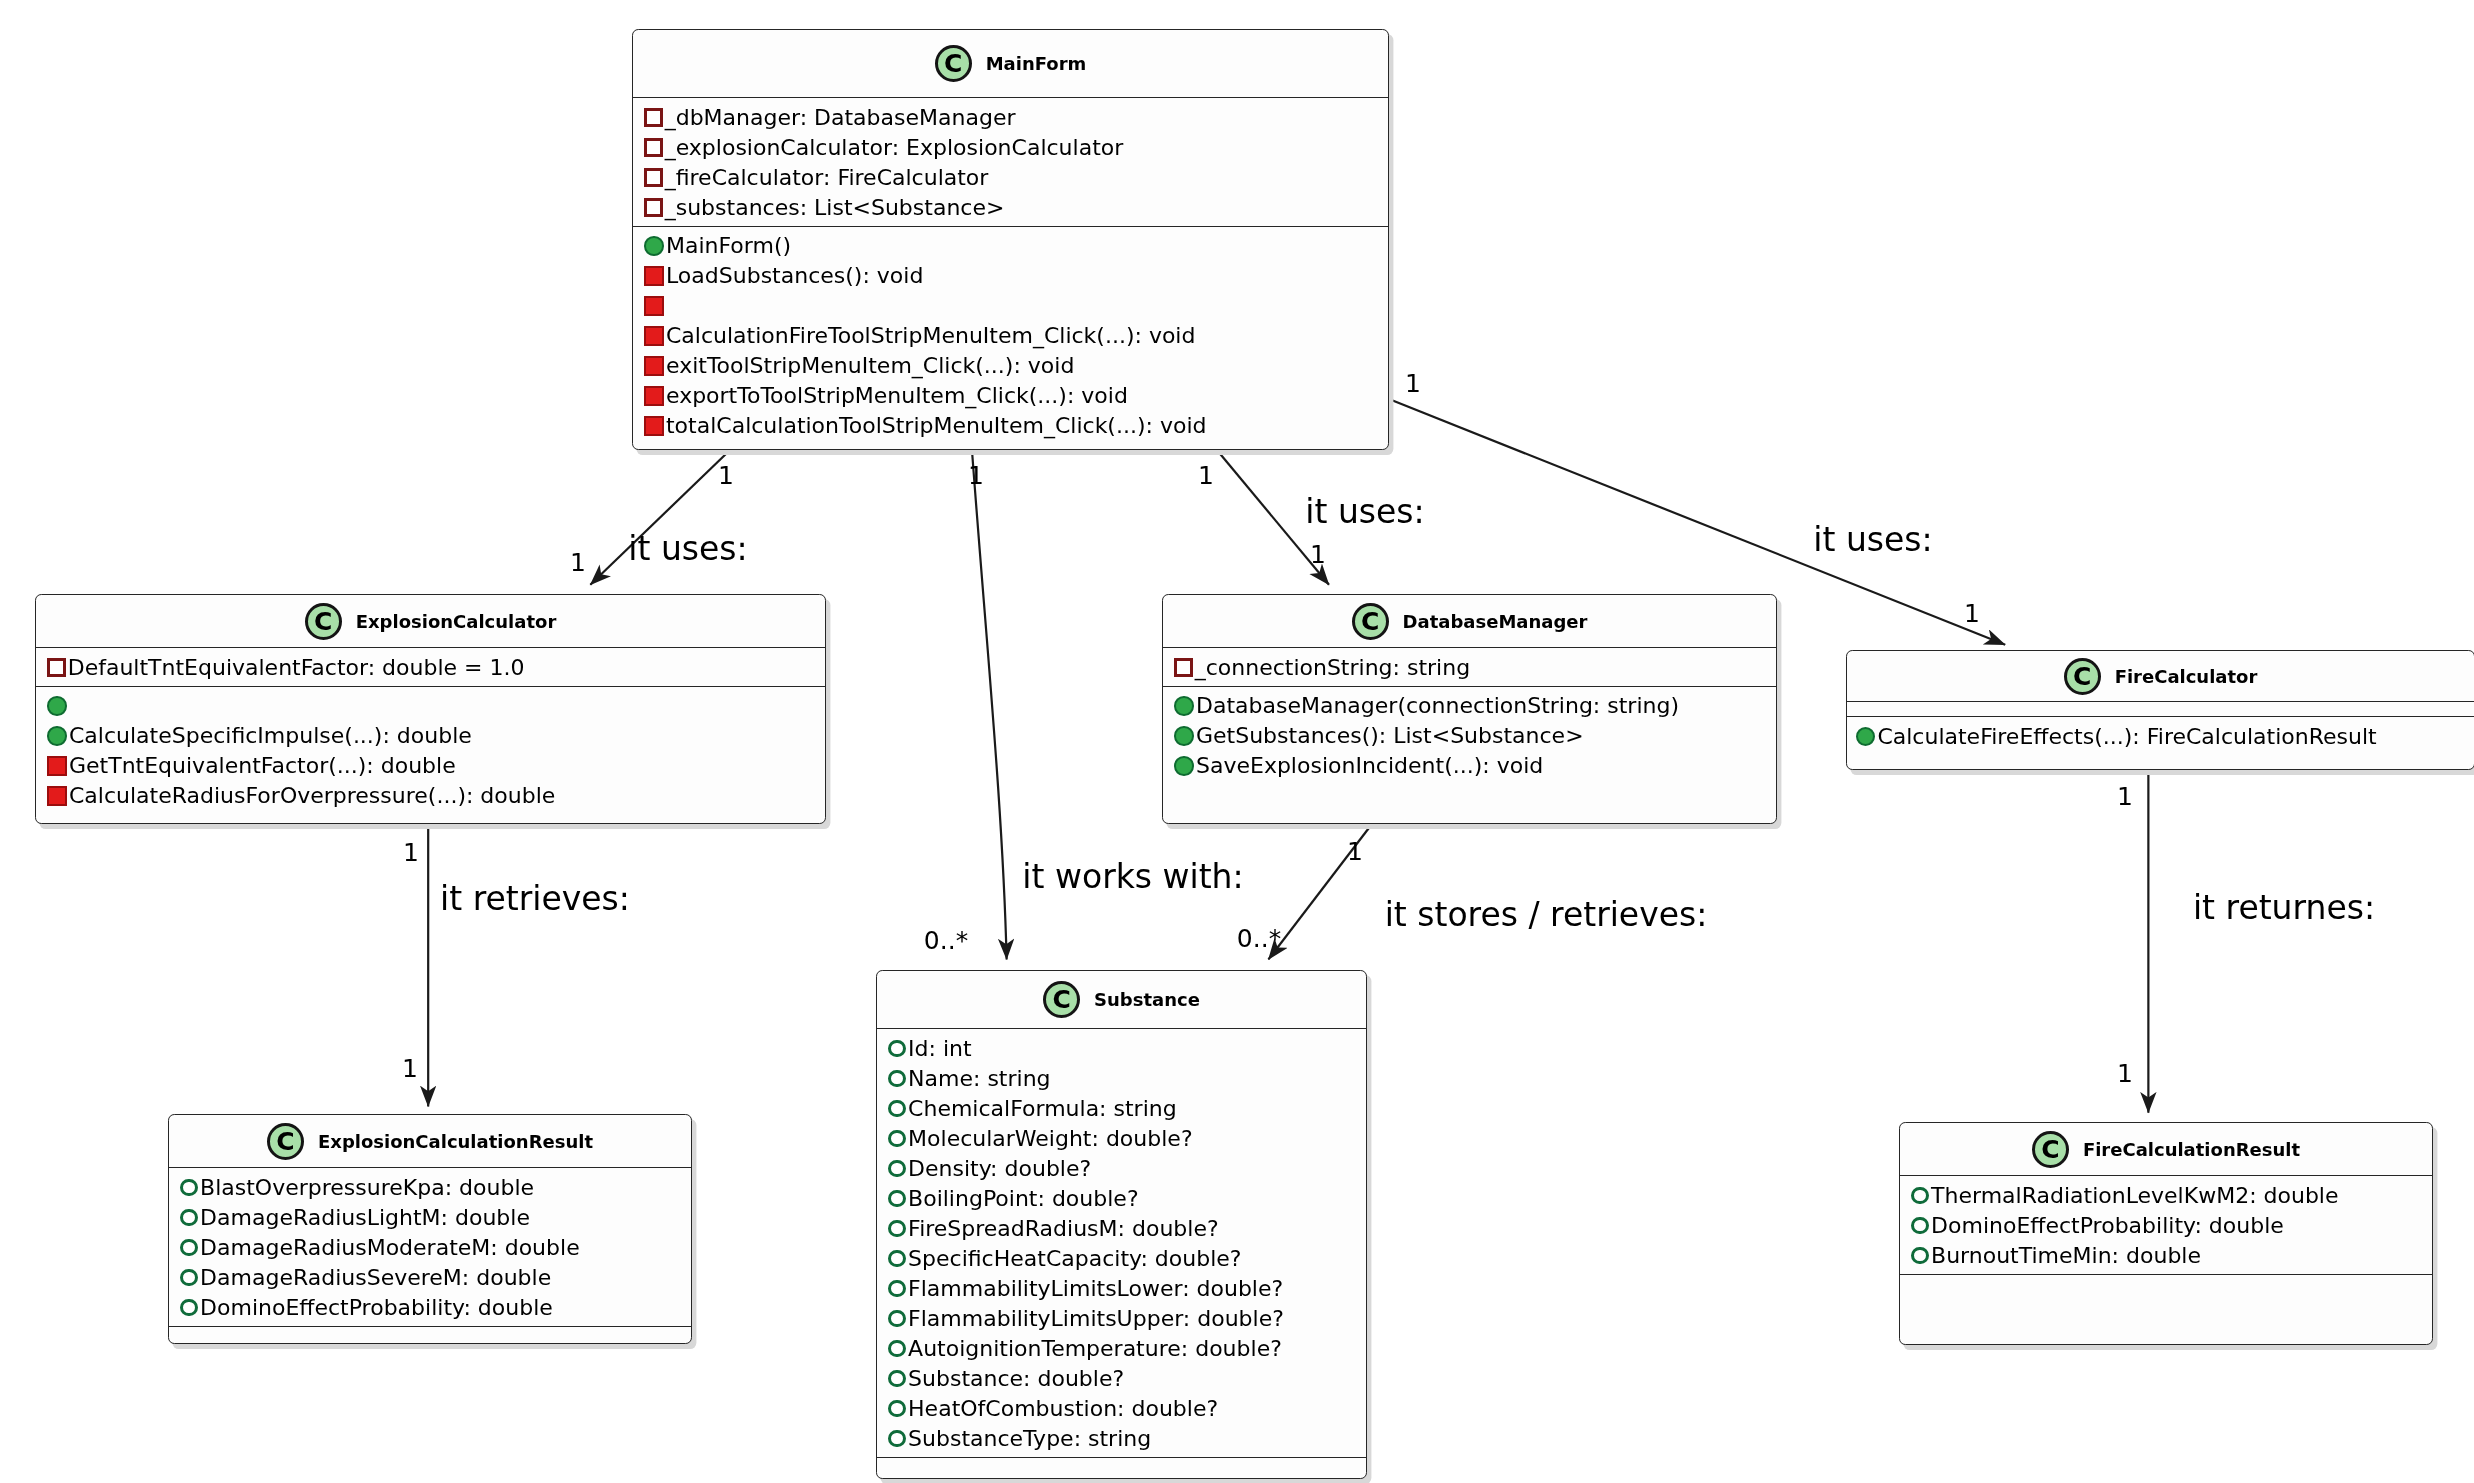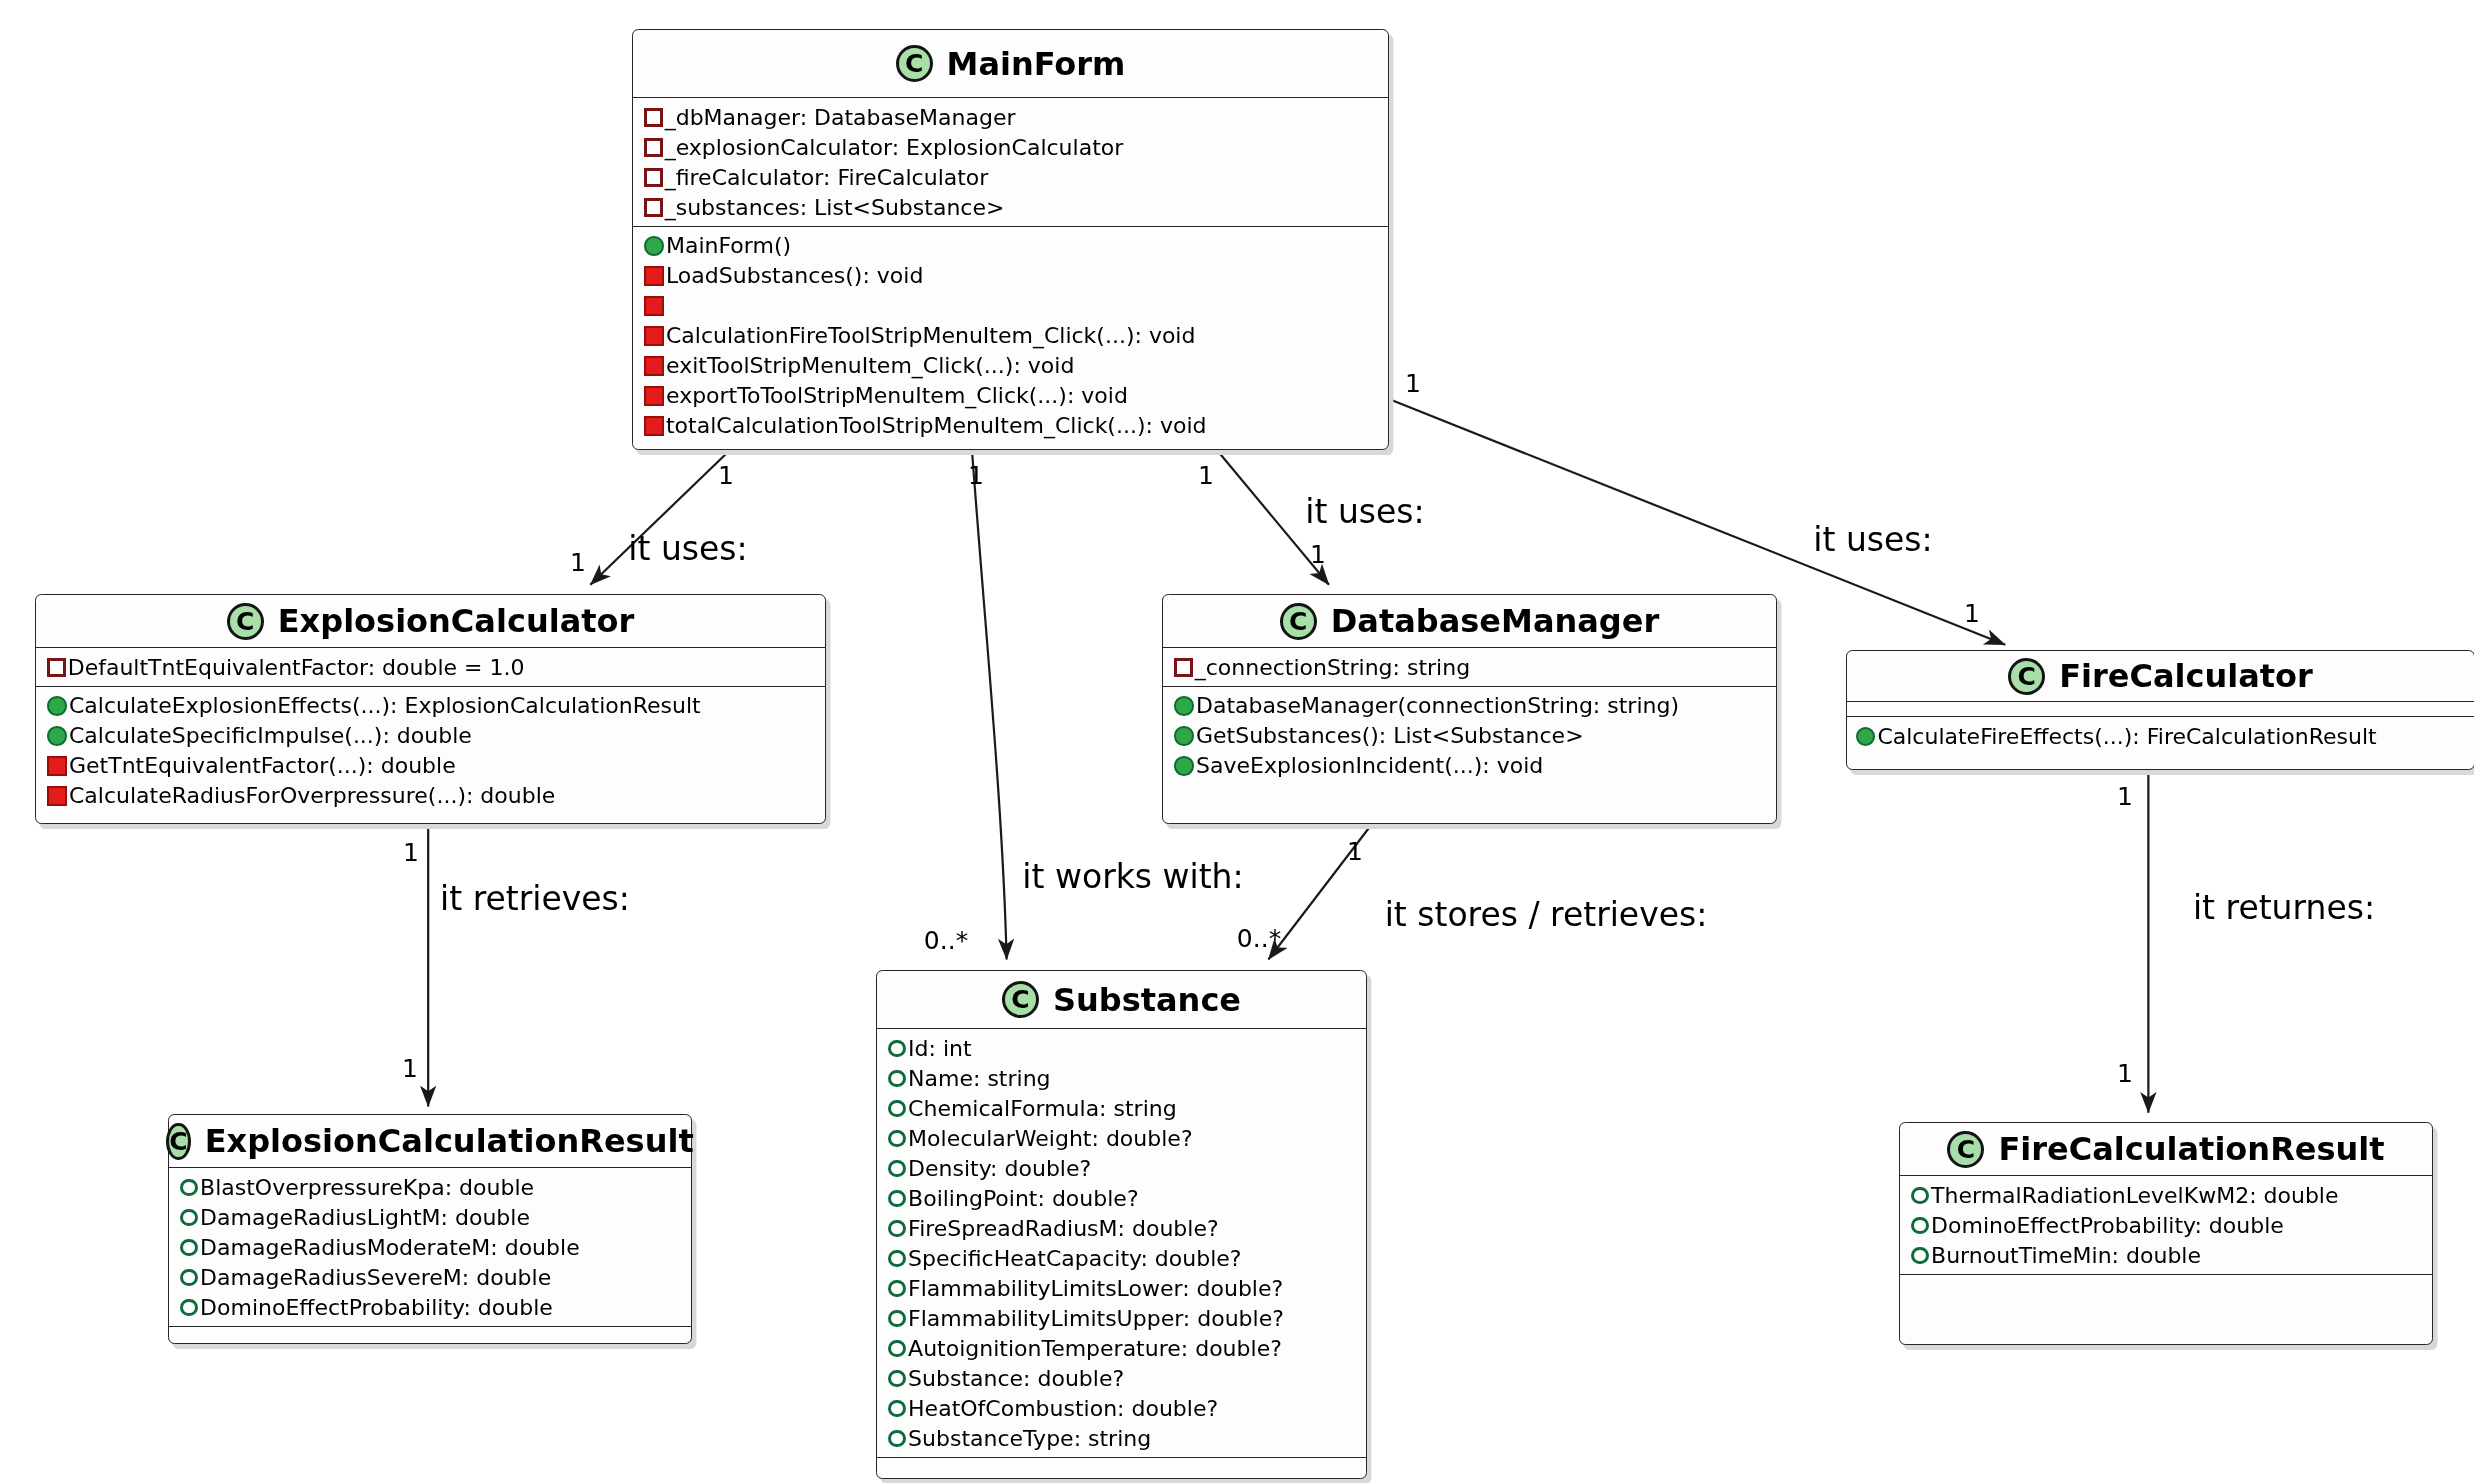--- a/index.html
+++ b/index.html
@@ -15,21 +15,21 @@
     background:var(--box-fill,#FDFDFD);
     border:1.9px solid var(--box-border,#262626);
     border-radius:6.3px;
     box-shadow:4.4px 5px 0 #D8D8D8;
     box-sizing:border-box;
   }
   .ctitle{
     display:flex;align-items:center;justify-content:center;gap:14px;
     flex:0 0 auto;box-sizing:border-box;
   }
-  .cname{font-size:32px;font-weight:600;white-space:nowrap;}
+  .cname{font-size:18px;font-weight:600;white-space:nowrap;}
   .cicon{
     width:37px;height:37px;border-radius:50%;
     background:var(--class-icon-fill,#A8DFA8);
     border:3.2px solid var(--class-icon-border,#141414);
     display:flex;align-items:center;justify-content:center;
     font-size:25px;font-weight:700;box-sizing:border-box;
   }
   .cfields,.cmethods{
     border-top:1.3px solid var(--box-border,#262626);
     padding:4.4px 6.3px 3.2px 11.4px;box-sizing:border-box;
@@ -133,21 +133,20 @@
     </div>
     <div class="cfields">
         <div class="mrow">
           <span class="ic field-private"></span>
           <span class="mtext">DefaultTntEquivalentFactor: double = 1.0</span>
         </div>
       </div>
     <div class="cmethods">
         <div class="mrow">
           <span class="ic method-public"></span>
-          <span class="mtext">CalculateExplosionEffects(...): ExplosionCalculationResult</span>
         </div>
         <div class="mrow">
           <span class="ic method-public"></span>
           <span class="mtext">CalculateSpecificImpulse(...): double</span>
         </div>
         <div class="mrow">
           <span class="ic method-private"></span>
           <span class="mtext">GetTntEquivalentFactor(...): double</span>
         </div>
         <div class="mrow">

